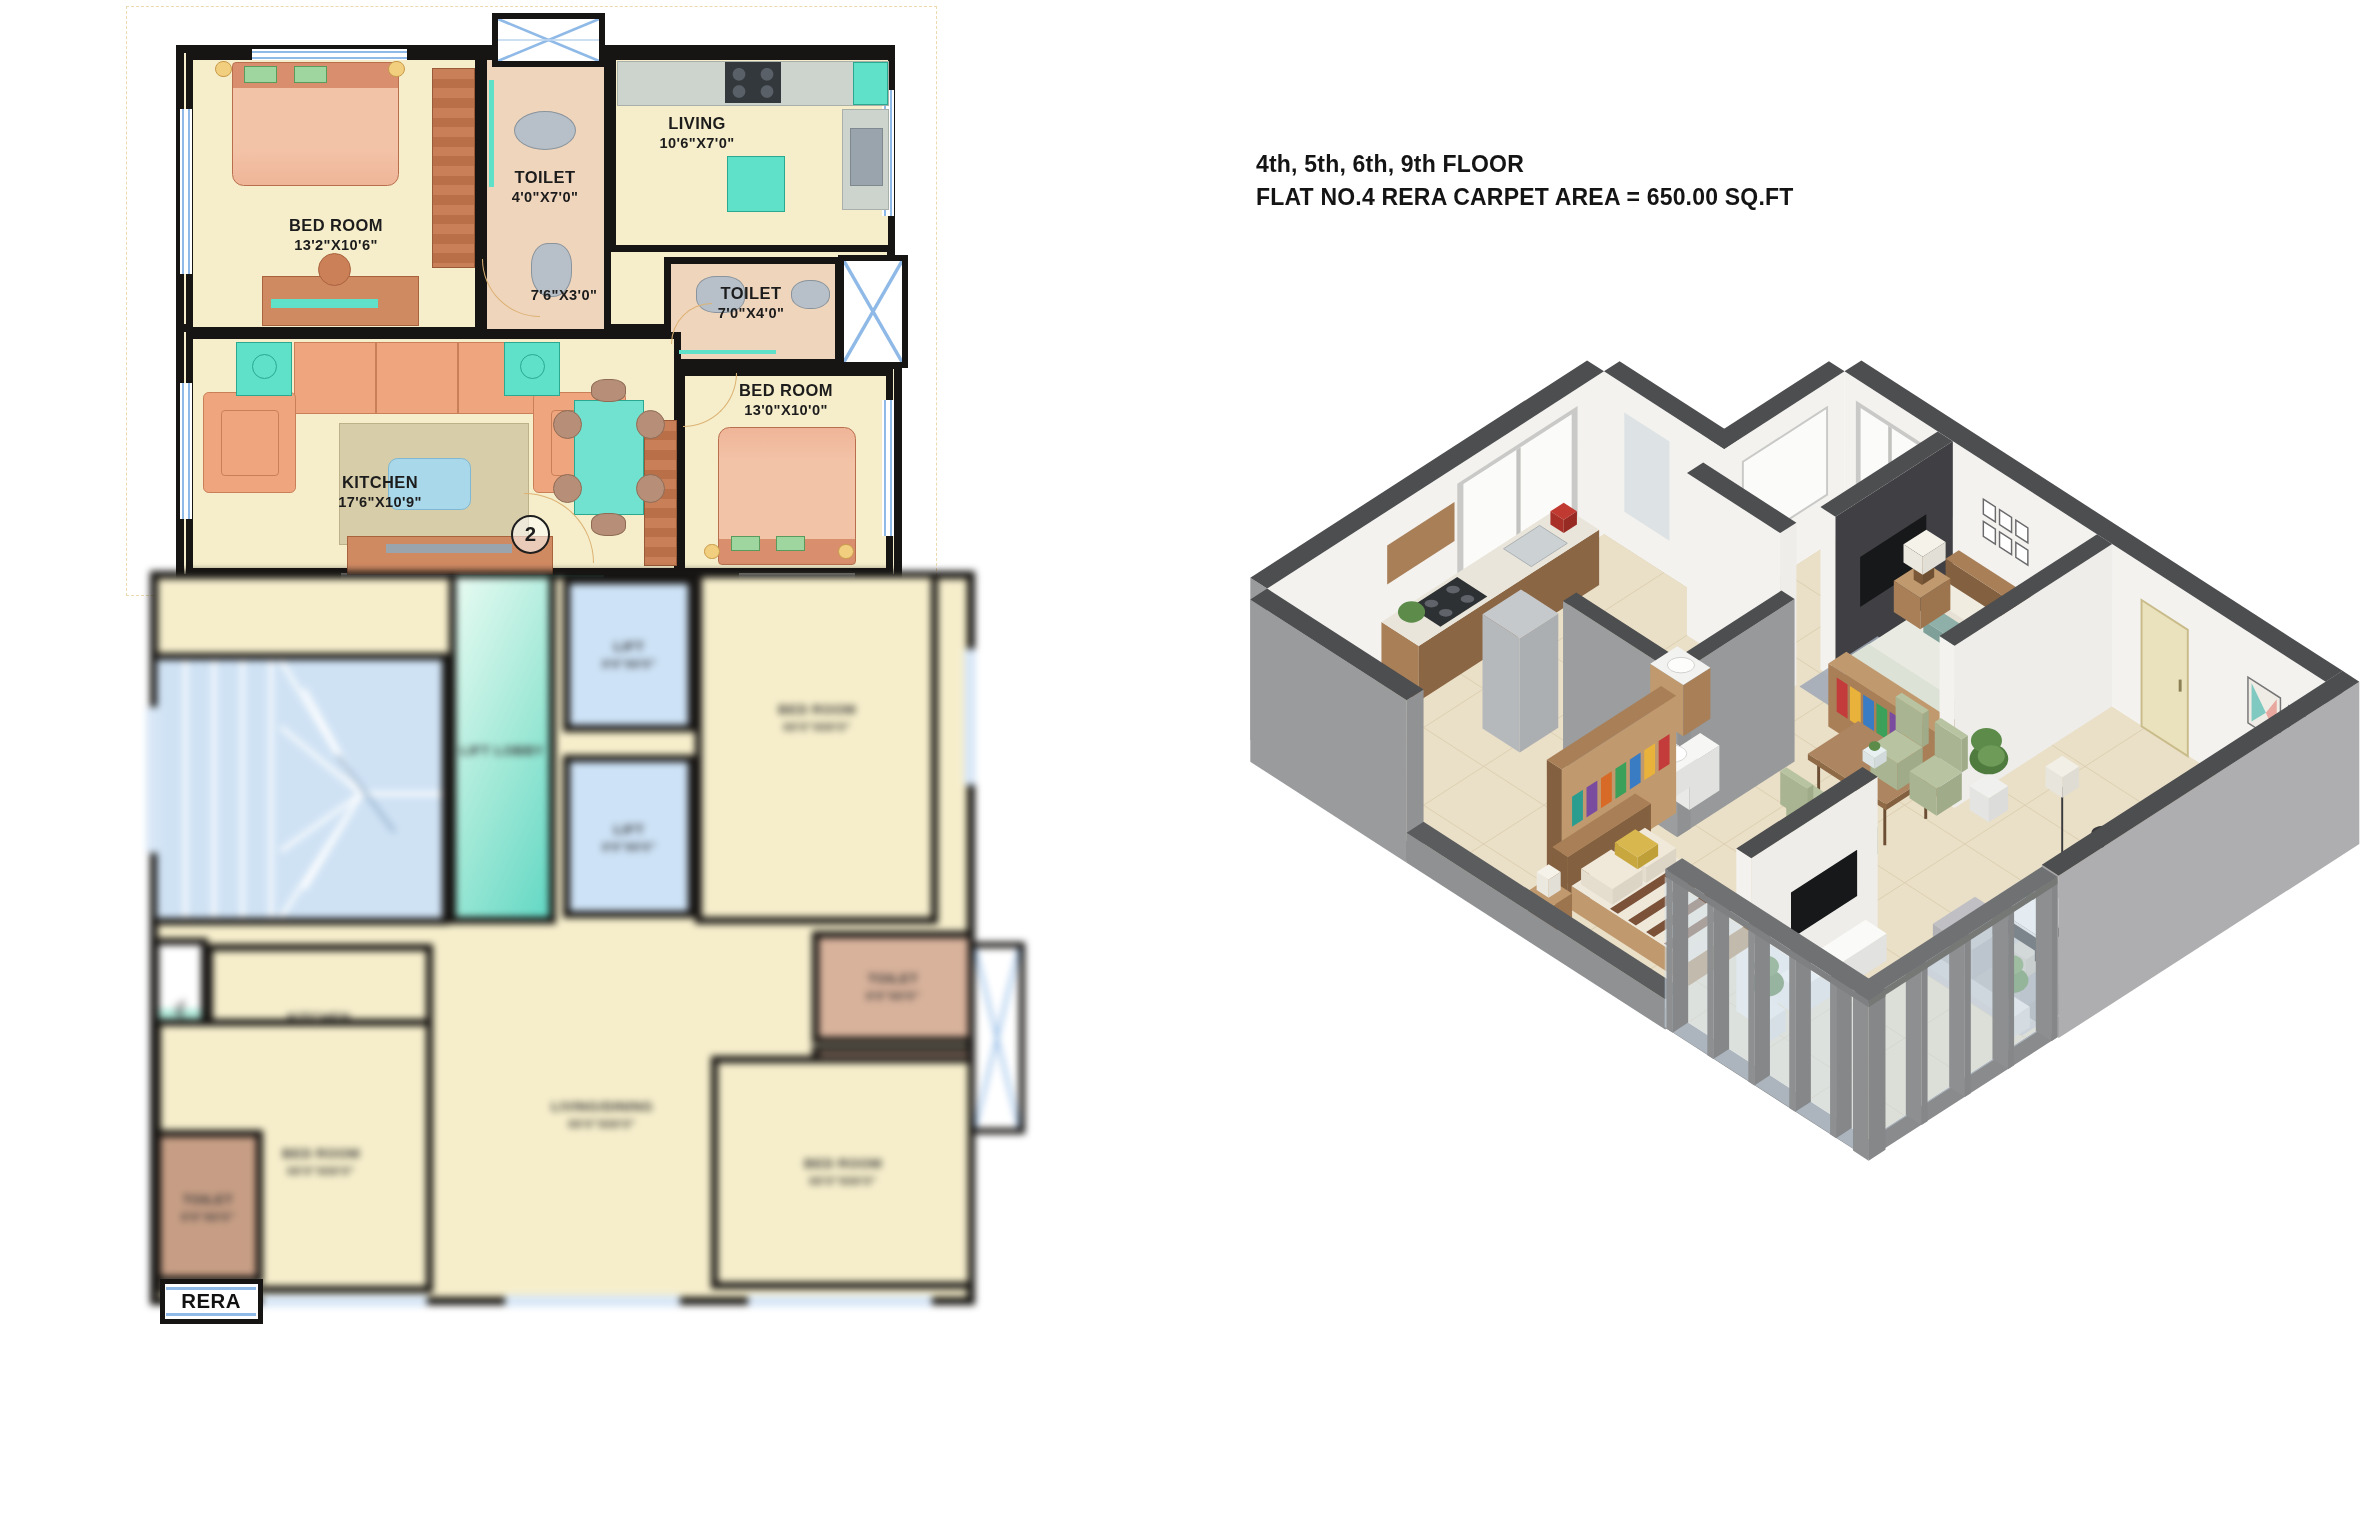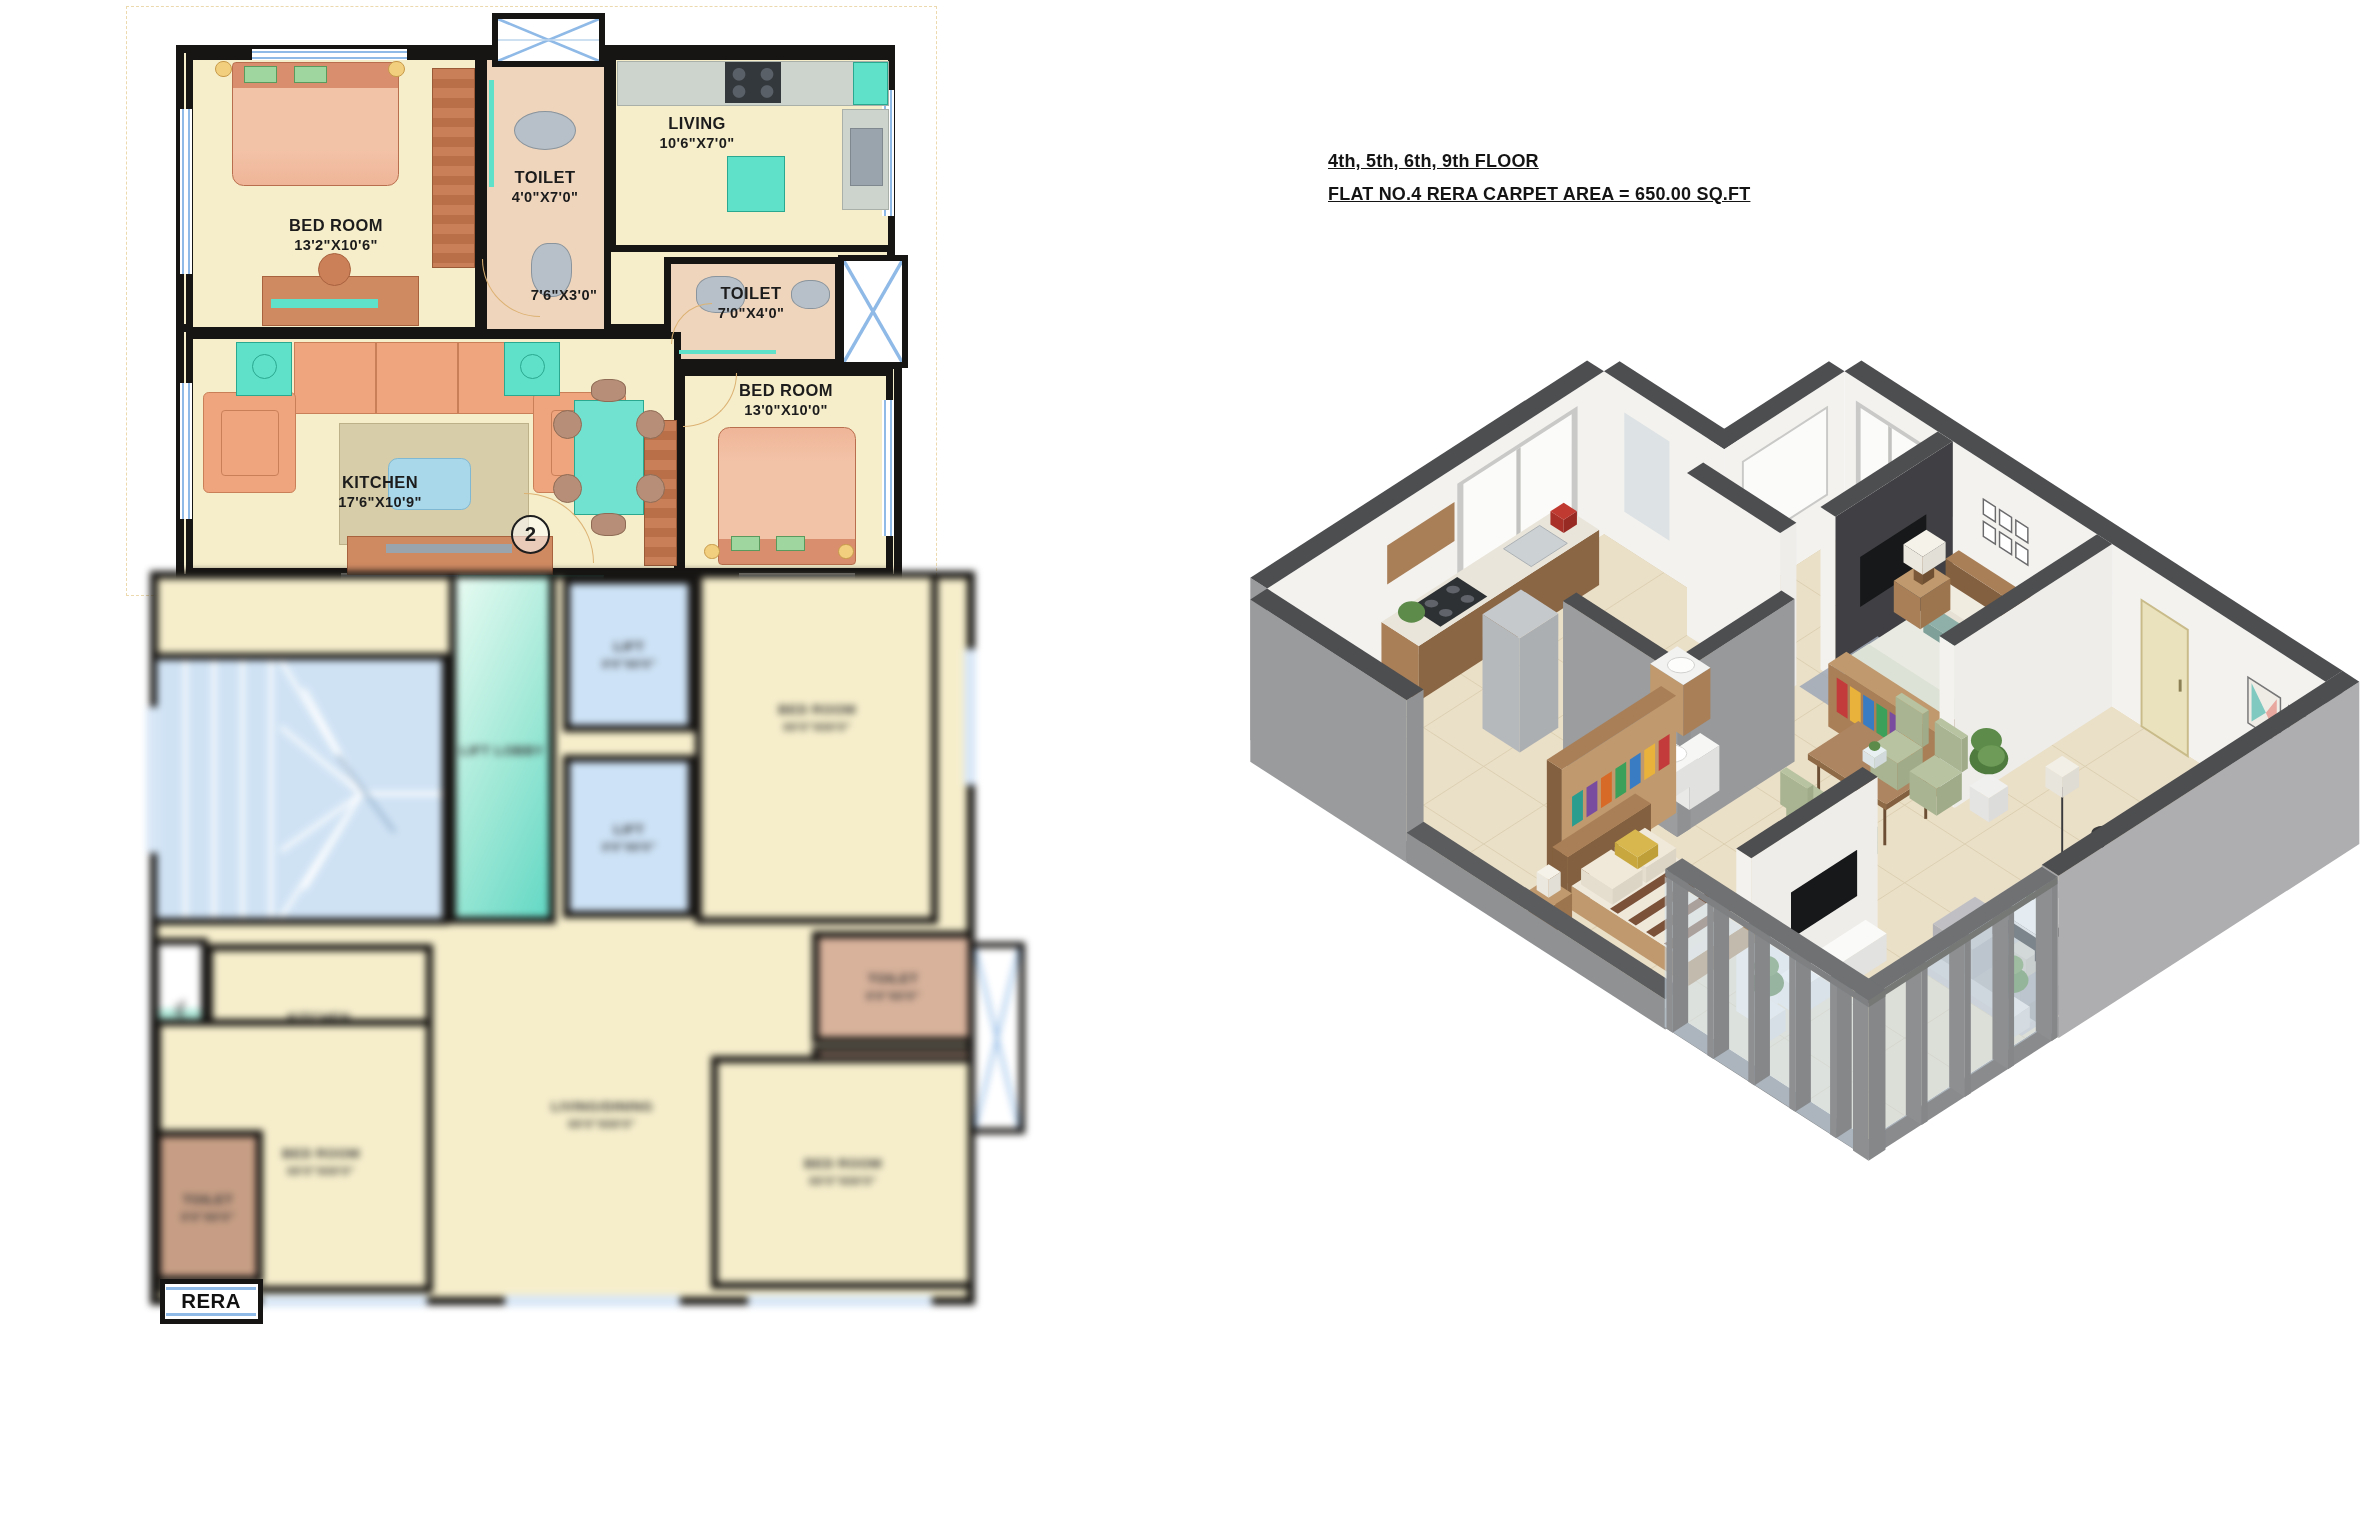--- a/index.html
+++ b/index.html
@@ -2,21 +2,21 @@
 <html style="--title-green: #3aa93c; --ink: #141414; --wall: #171513; --beige: #f6eecb; --pink: #f0d5bd; --brown: #cb8058; --brown-dark: #a8623e; --teal: #5fe0c8; --window-blue: #8fb9e6; --stair-blue: #cfe2f4; --lift-blue: #cde2f6; --mint: #9fe8d6; --gray-fix: #b7c0c8;"><head>
 <meta charset="utf-8">
 <style>
   html,body{margin:0;padding:0;background:#fff;}
   #canvas{position:relative;width:2375px;height:1537px;background:#fff;overflow:hidden;
           font-family:"Liberation Sans",sans-serif;}
   .abs{position:absolute;}
   
   #title{position:absolute;left:1254px;top:66px;font-size:56px;font-weight:700;
          letter-spacing:-1px;color:var(--title-green,#3aa93c);}
-  .sub{position:absolute;left:1328px;font-size:18px;font-weight:700;color:#141414;letter-spacing:0.2px;text-decoration:underline;}
+  .sub{position:absolute;left:1256px;font-size:23px;font-weight:700;color:#141414;letter-spacing:0.2px;}
   
   .room{position:absolute;border:7.8px solid var(--wall,#171513);background:var(--beige,#f6eecb);box-sizing:border-box;}
   .bgblock{position:absolute;border:8.7px solid var(--wall,#171513);background:var(--beige,#f6eecb);box-sizing:border-box;}
   .rl{position:absolute;display:flex;flex-direction:column;align-items:center;transform:translate(-50%,-50%);
       font-size:16.5px;font-weight:700;color:#1c1c1c;white-space:nowrap;line-height:1.3;letter-spacing:0.4px;}
   .rl .d{font-size:14.6px;}
   .rlb{font-size:13.6px;color:#3a3a3a;}
   .rlb .d{font-size:11.6px;}
   .winh{position:absolute;height:11.6px;border:0;box-sizing:border-box;background:
     linear-gradient(to bottom,#fff 0 1.9px,var(--window-blue,#8fb9e6) 1.9px 3.9px,#fff 3.9px 7.8px,var(--window-blue,#8fb9e6) 7.8px 9.7px,#fff 9.7px 11.6px);}

